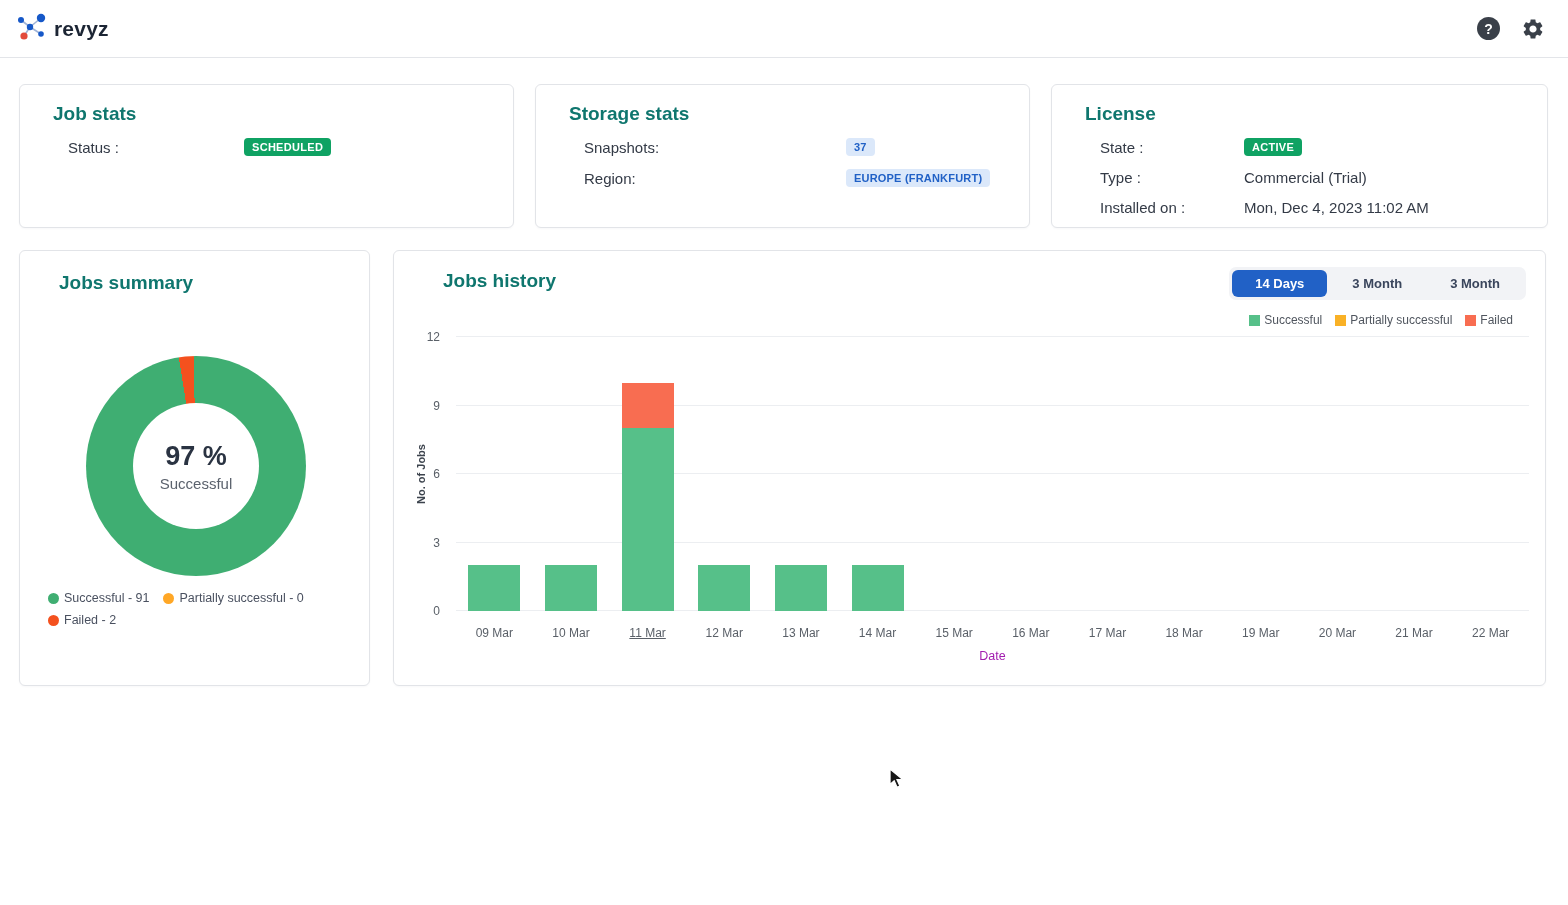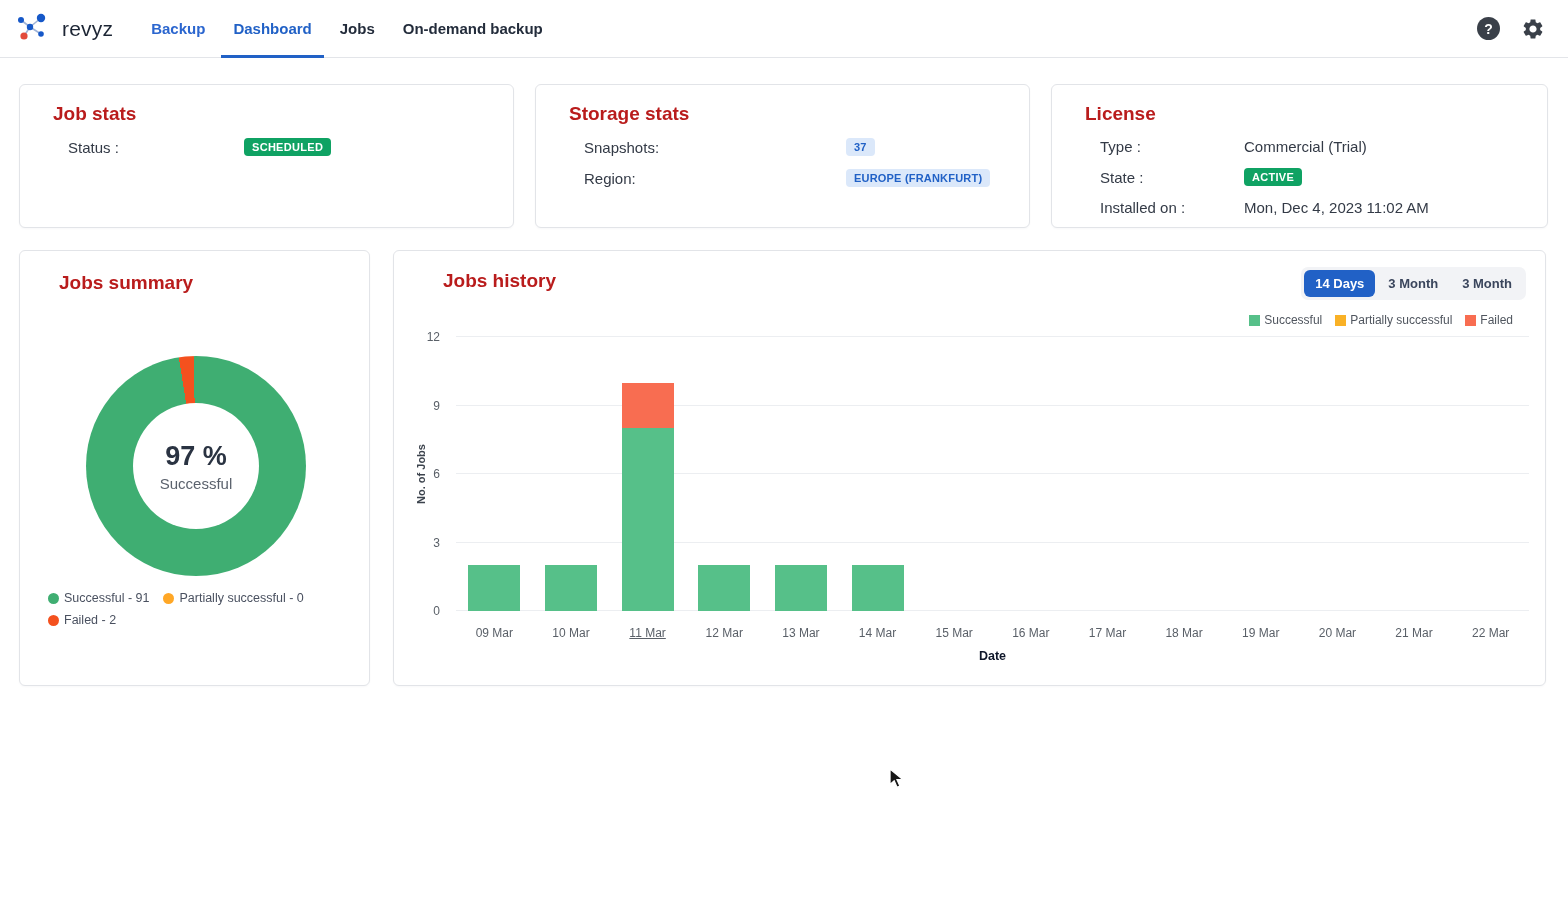--- a/index.html
+++ b/index.html
@@ -2,35 +2,35 @@
 <html><head>
 <meta charset="utf-8">
 <style>
   * { margin:0; padding:0; box-sizing:border-box; }
   html,body { width:1568px; height:905px; background:#ffffff; font-family:"Liberation Sans", sans-serif; overflow:hidden; }
   .page { position:relative; width:1568px; height:905px; background:#ffffff; }
 
   
   .navbar { position:relative; display:flex; align-items:center; height:58px; padding:0 22px 0 14px; border-bottom:1px solid #e3e5e9; background:#fff; }
   .brand { display:flex; align-items:center; gap:4px; }
-  .brand-name { font-size:21px; font-weight:400; color:#1c2534; letter-spacing:0.2px;margin-left:8px; }
+  .brand-name { font-size:21px; font-weight:700; color:#1c2534; letter-spacing:0.2px; }
   .main-nav { display:flex; align-items:stretch; height:58px; margin-left:24px; }
   .nav-item { display:flex; align-items:center; height:58px; padding:0 14px; font-size:15px; font-weight:600; color:#232c3b; cursor:pointer; position:relative; text-decoration:none; }
   .nav-item.highlight { color:#2b66cf; }
   .nav-item.active { color:#2161c6; }
   .nav-item.active::after { content:""; position:absolute; left:2px; right:2px; bottom:0; height:3px; background:#2161c6; }
   .nav-right { margin-left:auto; display:flex; align-items:center; gap:20px; }
   .help-btn { width:23px; height:23px; border-radius:50%; background:#3a4049; color:#fff; font-size:14px; font-weight:700; display:flex; align-items:center; justify-content:center; cursor:pointer; }
   .gear-btn { width:26px; height:26px; display:flex; align-items:center; justify-content:center; cursor:pointer; }
 
   
   .cards-row { position:absolute; left:19px; top:84px; display:grid; grid-template-columns:495px 495px 497px; gap:21px; }
   .card { background:#fff; border:1px solid #e2e4e8; border-radius:6px; box-shadow:0 1px 2px rgba(20,30,50,0.03); }
   .stat-card { height:144px; padding:18px 0 0 33px; }
-  .card-title { font-size:19px; font-weight:700; color:#b91c1c; }
+  .card-title { font-size:19px; font-weight:700; color:#0f766e; }
   .stat-row { display:flex; align-items:center; margin:13px 0 0 15px; }
   .stat-label { font-size:15px; color:#333a46; }
   .w-job .stat-label { width:176px; }
   .w-storage .stat-label { width:262px; }
   .w-license .stat-label { width:144px; }
   .stat-value { font-size:15px; color:#333a46; }
   .badge-green { display:inline-block; font-size:11px; font-weight:700; color:#fff; background:#0fa263; padding:3px 8px; border-radius:4px; letter-spacing:0.3px; }
   .badge-blue { display:inline-block; font-size:11px; font-weight:700; color:#2161c6; background:#dbe8fa; padding:3px 8px; border-radius:4px; letter-spacing:0.2px; }
 
   
@@ -41,35 +41,35 @@
   .donut-pct { font-size:27px; font-weight:700; color:#2a3342; }
   .donut-caption { font-size:15px; color:#5b626d; }
   .summary-legend { position:absolute; left:28px; top:340px; width:305px; display:flex; flex-wrap:wrap; column-gap:14px; row-gap:8px; }
   .legend-item { display:flex; align-items:center; gap:5px; font-size:12.5px; color:#4a5160; }
   .legend-dot { width:11px; height:11px; border-radius:50%; flex:none; }
 
   
   .history-card { position:absolute; left:393px; top:250px; width:1153px; height:436px; }
   .history-card .card-title { position:absolute; left:49px; top:19px; }
   .range-group { position:absolute; top:16px; right:19px; display:flex; gap:2px; background:#f2f3f6; border-radius:7px; padding:3px; }
-  .range-btn { border:none; background:transparent; font-family:inherit; font-size:13px; font-weight:600; color:#3a455c; padding:6px 11px; border-radius:6px; cursor:pointer; }
+  .range-btn { border:none; background:transparent; font-family:inherit; font-size:13px; font-weight:600; color:#3a455c; padding:6px 23px; border-radius:6px; cursor:pointer; }
   .range-btn.active { background:#2161c6; color:#fff; }
   .chart-legend { position:absolute; top:62px; right:32px; display:flex; gap:13px; }
   .chart-legend .legend-item { font-size:12px; color:#50565f; gap:4px; }
   .legend-sq { width:11px; height:11px; flex:none; }
   .y-axis-title { position:absolute; left:27px; top:223px; transform:translate(-50%,-50%) rotate(-90deg); font-size:11px; font-weight:700; color:#3c434d; white-space:nowrap; }
   .y-ticks { position:absolute; left:0; top:86px; width:54px; height:274px; }
   .y-tick { position:absolute; right:8px; transform:translateY(50%); font-size:12px; color:#5a6068; }
   .plot { position:absolute; left:62px; right:16px; top:86px; height:274px; }
   .gridline { position:absolute; left:0; right:0; height:1px; background:#eceef1; }
   .bar-col { position:absolute; bottom:0; width:52px; height:100%; display:flex; flex-direction:column-reverse; }
   .bar-seg { width:100%; }
   .x-labels { position:absolute; left:62px; right:16px; top:375px; height:16px; }
   .x-label { position:absolute; text-align:center; font-size:12px; color:#5a6068; white-space:nowrap; }
-  .x-axis-title { position:absolute; left:62px; right:16px; top:398px; text-align:center; font-size:12.5px; font-weight:700; color:#0f172a; }
+  .x-axis-title { position:absolute; left:62px; right:16px; top:398px; text-align:center; font-size:12.5px; font-weight:400; color:#a21caf; }
 
   
   .cursor { position:absolute; left:888px; top:768px; pointer-events:none; z-index:99; }
 </style>
 </head>
 <body>
 
 <div class="page">
 
   <header class="navbar">
@@ -84,26 +84,20 @@
           </g>
           <circle cx="16" cy="18" r="3.2" fill="#1658c8"></circle>
           <circle cx="27" cy="9" r="4.2" fill="#1658c8"></circle>
           <circle cx="7" cy="11" r="3.0" fill="#1658c8"></circle>
           <circle cx="10" cy="27" r="3.6" fill="#e24a3b"></circle>
           <circle cx="27" cy="25" r="2.8" fill="#1658c8"></circle>
         </svg>
       </span>
       <span class="brand-name">revyz</span>
     </div>
-    <nav class="main-nav">
-        <a class="nav-item highlight">Backup</a>
-        <a class="nav-item active">Dashboard</a>
-        <a class="nav-item">Jobs</a>
-        <a class="nav-item">On-demand backup</a>
-      </nav>
     <div class="nav-right">
       <div class="help-btn">?</div>
       <div class="gear-btn">
         <svg width="24" height="24" viewBox="0 0 24 24">
             <path fill="#3a4049" d="M19.14,12.94c0.04-0.3,0.06-0.61,0.06-0.94c0-0.32-0.02-0.64-0.07-0.94l2.03-1.58c0.18-0.14,0.23-0.41,0.12-0.61l-1.92-3.32c-0.12-0.22-0.37-0.29-0.59-0.22l-2.39,0.96c-0.5-0.38-1.03-0.7-1.62-0.94L14.4,2.81c-0.04-0.24-0.24-0.41-0.48-0.41h-3.84c-0.24,0-0.43,0.17-0.47,0.41L9.25,5.35C8.66,5.59,8.12,5.92,7.63,6.29L5.24,5.33c-0.22-0.08-0.47,0-0.59,0.22L2.74,8.87C2.62,9.08,2.66,9.34,2.86,9.48l2.03,1.58C4.84,11.36,4.8,11.69,4.8,12s0.02,0.64,0.07,0.94l-2.03,1.58c-0.18,0.14-0.23,0.41-0.12,0.61l1.92,3.32c0.12,0.22,0.37,0.29,0.59,0.22l2.39-0.96c0.5,0.38,1.03,0.7,1.62,0.94l0.36,2.54c0.05,0.24,0.24,0.41,0.48,0.41h3.84c0.24,0,0.44-0.17,0.47-0.41l0.36-2.54c0.59-0.24,1.13-0.56,1.62-0.94l2.39,0.96c0.22,0.08,0.47,0,0.59-0.22l1.92-3.32c0.12-0.22,0.07-0.47-0.12-0.61L19.14,12.94z M12,15.6c-1.98,0-3.6-1.62-3.6-3.6s1.62-3.6,3.6-3.6s3.6,1.62,3.6,3.6S13.98,15.6,12,15.6z"></path>
           </svg>
       </div>
     </div>
   </header>
 
@@ -125,26 +119,26 @@
       </div>
       <div class="stat-row">
         <span class="stat-label">Region:</span>
         <span class="badge-blue">EUROPE (FRANKFURT)</span>
       </div>
     </section>
 
     <section class="card stat-card w-license">
       <h2 class="card-title">License</h2>
       <div class="stat-row">
+        <span class="stat-label">State :</span>
+        <span class="badge-green">ACTIVE</span>
+      </div>
+      <div class="stat-row">
         <span class="stat-label">Type :</span>
         <span class="stat-value">Commercial (Trial)</span>
-      </div>
-      <div class="stat-row">
-        <span class="stat-label">State :</span>
-        <span class="badge-green">ACTIVE</span>
       </div>
       <div class="stat-row">
         <span class="stat-label">Installed on :</span>
         <span class="stat-value">Mon, Dec 4, 2023 11:02 AM</span>
       </div>
     </section>
   </div>
 
   <section class="card summary-card">
     <h2 class="card-title">Jobs summary</h2>

